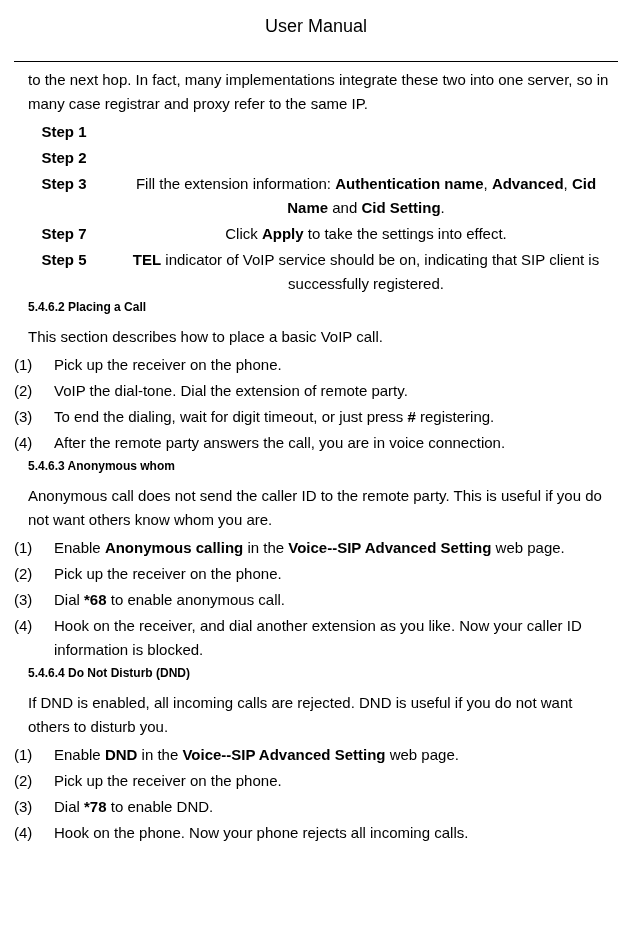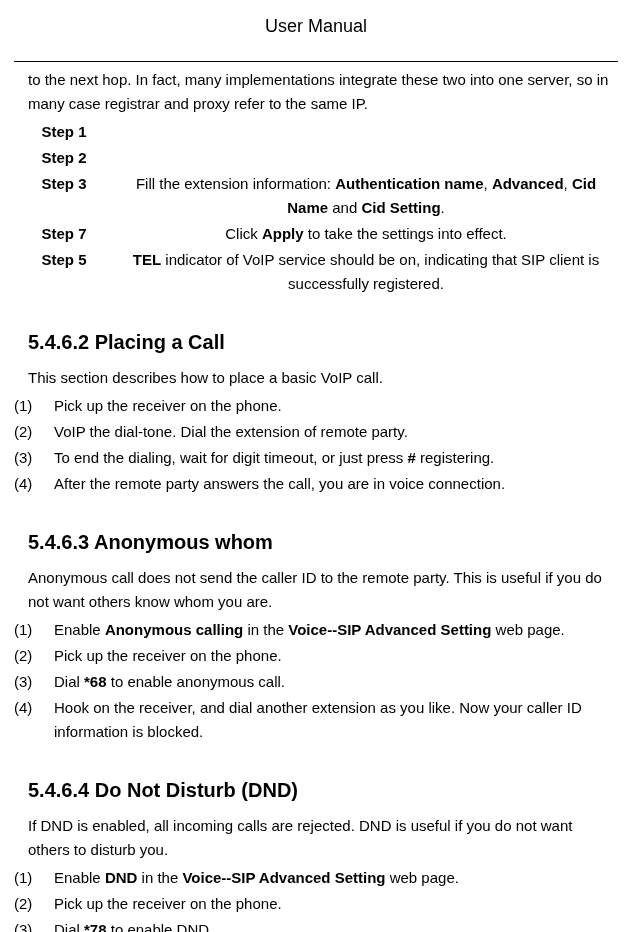--- a/index.html
+++ b/index.html
@@ -39,22 +39,22 @@
     .step-label {
       font-weight: bold;
       min-width: 100px;
       flex-shrink: 0;
     }
     .step-content {
       flex: 1;
     }
     .section-heading {
       font-weight: bold;
-      font-size: 20px;
-      margin-top: 30px;
+      font-size: 12px;
+      margin-top: 2px;
       margin-bottom: 8px;
       padding-left: 14px;
     }
     .section-intro {
       padding-left: 14px;
       margin-bottom: 4px;
     }
     .numbered-item {
       display: flex;
       margin-bottom: 2px;

